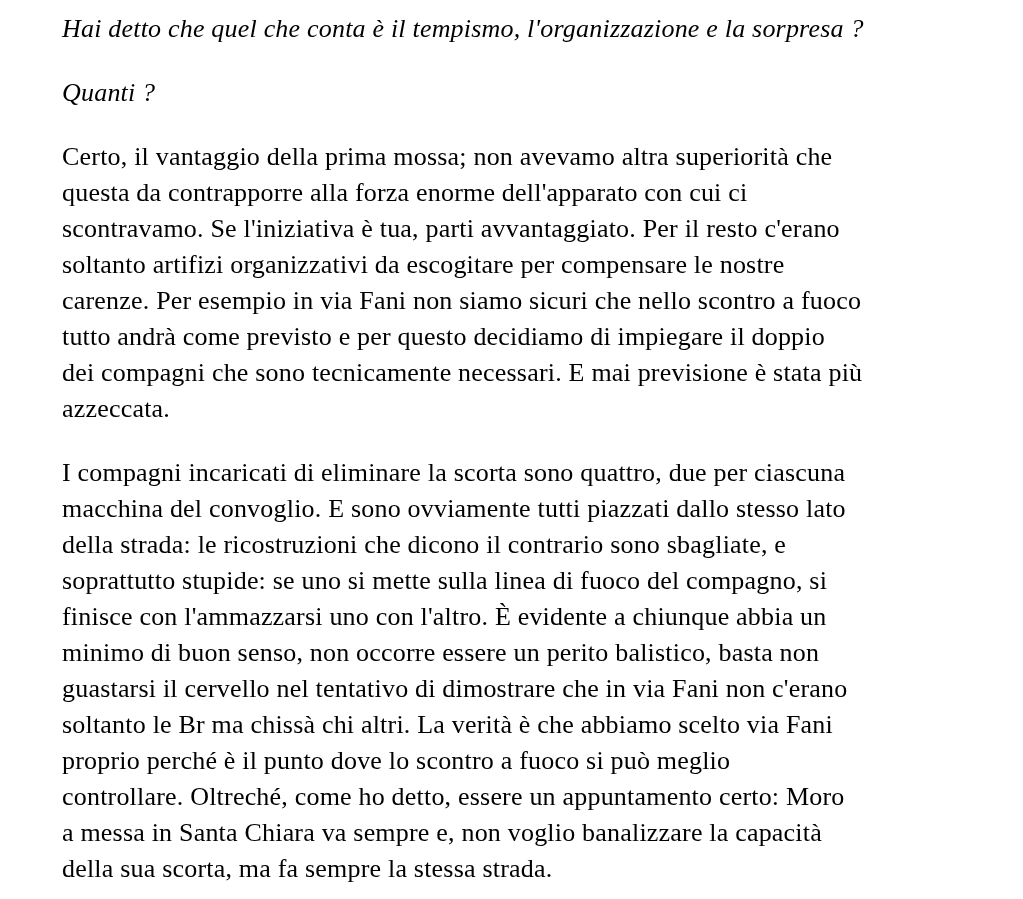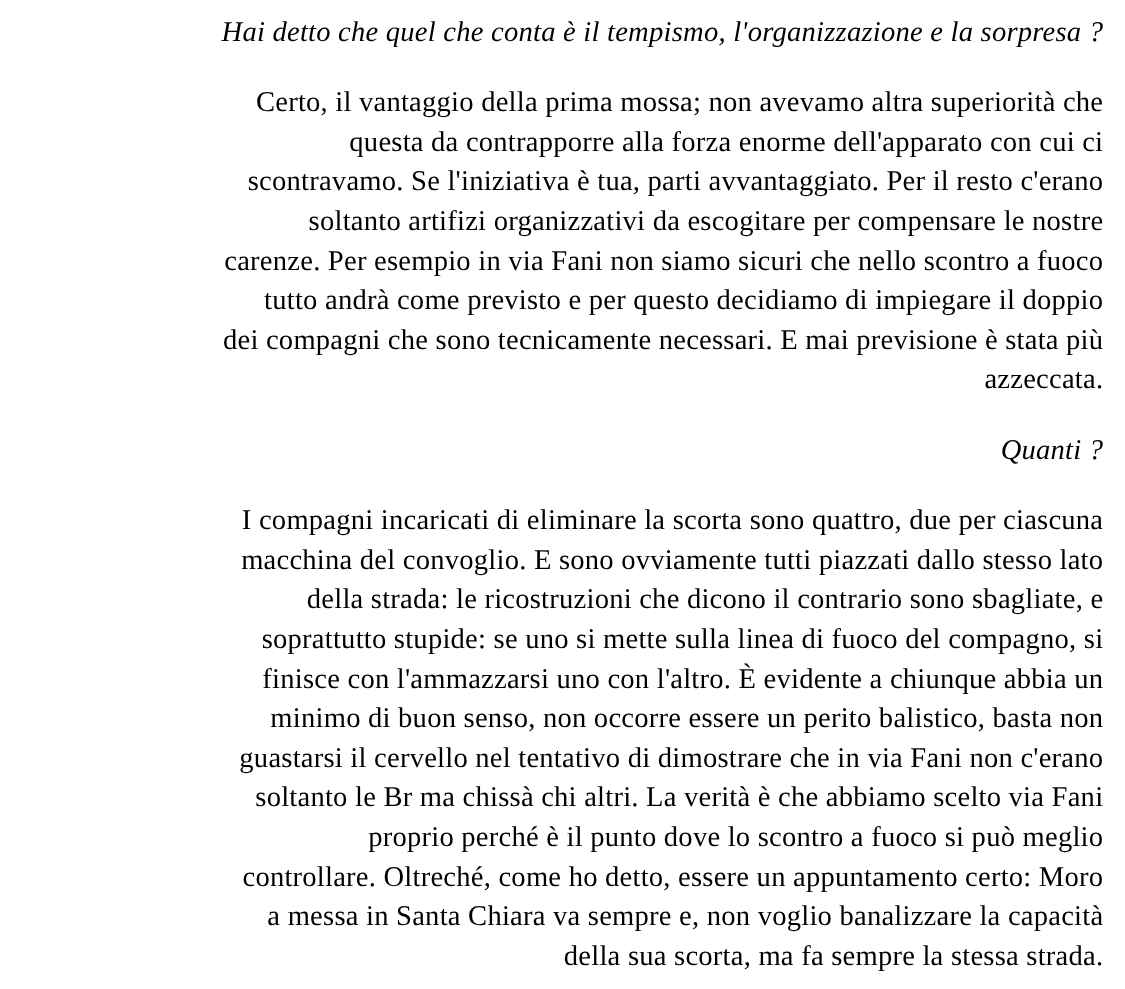--- a/index.html
+++ b/index.html
@@ -15,50 +15,49 @@
   .page {
     box-sizing: border-box;
     width: 1023px;
     height: 899px;
     padding: 11px 20px 0 62px;
     background: #ffffff;
     color: #000000;
     font-family: "Liberation Serif", "DejaVu Serif", serif;
     font-size: 26px;
     line-height: 36px;
-    text-align: right;
   }
   .block {
     margin: 0 0 28px 0;
     white-space: pre;
     letter-spacing: 0.2px;
   }
   .question {
     font-style: italic;
   }
   .answer {
     font-style: normal;
   }
 </style>
 </head>
 <body>
 
 <main class="page">
   <p class="block question">Hai detto che quel che conta è il tempismo, l'organizzazione e la sorpresa ?</p>
 
+  <p class="block question">Quanti ?</p>
+
   <p class="block answer">Certo, il vantaggio della prima mossa; non avevamo altra superiorità che
 questa da contrapporre alla forza enorme dell'apparato con cui ci
 scontravamo. Se l'iniziativa è tua, parti avvantaggiato. Per il resto c'erano
 soltanto artifizi organizzativi da escogitare per compensare le nostre
 carenze. Per esempio in via Fani non siamo sicuri che nello scontro a fuoco
 tutto andrà come previsto e per questo decidiamo di impiegare il doppio
 dei compagni che sono tecnicamente necessari. E mai previsione è stata più
 azzeccata.</p>
-
-  <p class="block question">Quanti ?</p>
 
   <p class="block answer">I compagni incaricati di eliminare la scorta sono quattro, due per ciascuna
 macchina del convoglio. E sono ovviamente tutti piazzati dallo stesso lato
 della strada: le ricostruzioni che dicono il contrario sono sbagliate, e
 soprattutto stupide: se uno si mette sulla linea di fuoco del compagno, si
 finisce con l'ammazzarsi uno con l'altro. È evidente a chiunque abbia un
 minimo di buon senso, non occorre essere un perito balistico, basta non
 guastarsi il cervello nel tentativo di dimostrare che in via Fani non c'erano
 soltanto le Br ma chissà chi altri. La verità è che abbiamo scelto via Fani
 proprio perché è il punto dove lo scontro a fuoco si può meglio

